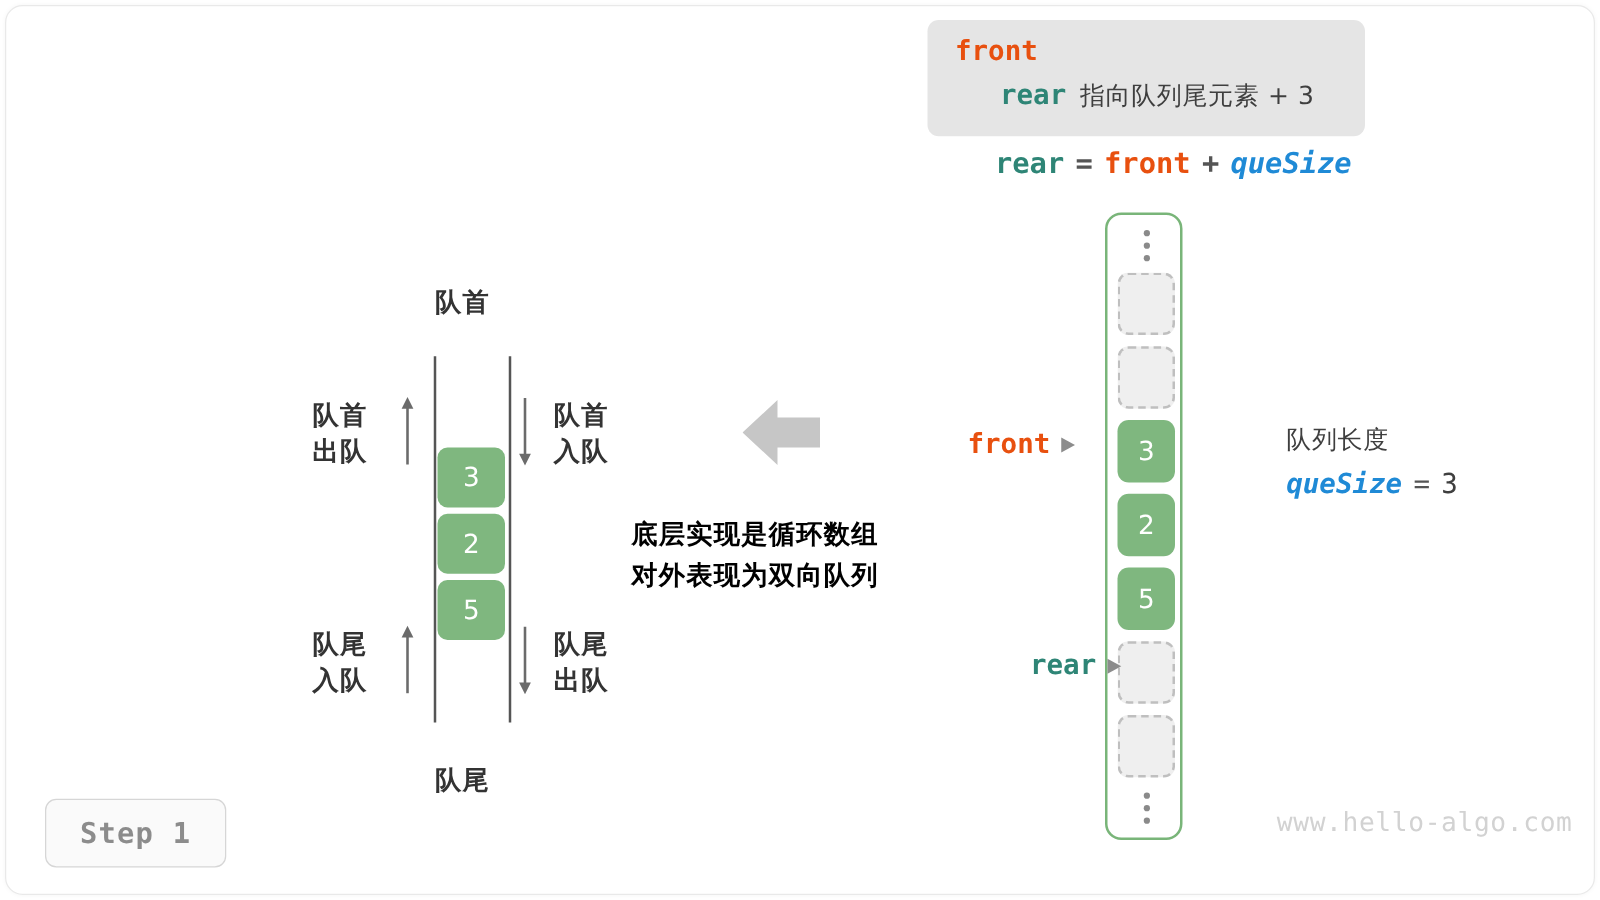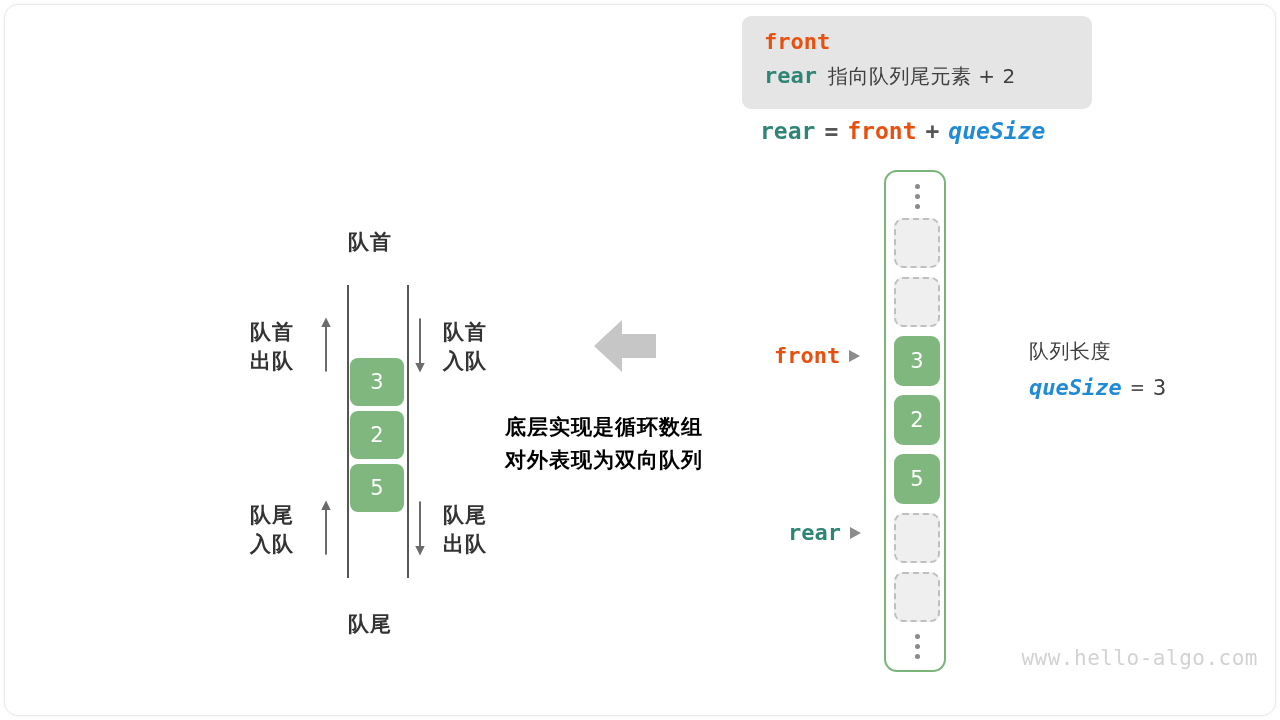--- a/index.html
+++ b/index.html
@@ -51,21 +51,21 @@
     height: 34px;
     white-space: nowrap;
   }
   .legend-kw {
     font-family: "DejaVu Sans Mono", "Liberation Mono", monospace;
     font-weight: bold;
     font-size: 22px;
     letter-spacing: 0px;
   }
   .kw-front { color: #e8500f; }
-  .kw-rear  { color: #2e8576; }
+  .kw-rear  { color: #2e8576; margin-left: 36px; }
   .kw-size  { color: #1f8ad6; font-style: italic; }
   .legend-desc {
     font-family: "DejaVu Sans", sans-serif;
     font-size: 20px;
     color: #3f3f3f;
     margin-left: 11px;
     letter-spacing: 0.5px;
   }
 
   
@@ -279,21 +279,21 @@
 
 <div id="canvas">
   <div id="frame"></div>
 
   <div id="legend-box">
     <div class="legend-line">
       <span class="legend-kw kw-front">front</span>
     </div>
     <div class="legend-line">
       <span class="legend-kw kw-rear">rear</span>
-      <span class="legend-desc cjk">指向队列尾元素 + 2</span>
+      <span class="legend-desc cjk">指向队列尾元素 + 3</span>
     </div>
   </div>
 
   <div id="formula">
     <span class="kw-rear">rear</span>
     <span class="op">=</span>
     <span class="kw-front">front</span>
     <span class="op">+</span>
     <span class="kw-size">queSize</span>
   </div>
@@ -386,15 +386,16 @@
 
   <svg id="big-arrow" viewBox="0 0 62 56">
     <polygon points="0,28 28,2 28,16 62,16 62,40 28,40 28,54" fill="#c6c6c6"></polygon>
   </svg>
 
   <div id="center-note">
     <div>底层实现是循环数组</div>
     <div>对外表现为双向队列</div>
   </div>
 
+  <div id="step-badge">Step 1</div>
 
   <div id="watermark">www.hello-algo.com</div>
 </div>
 
 </body></html>

